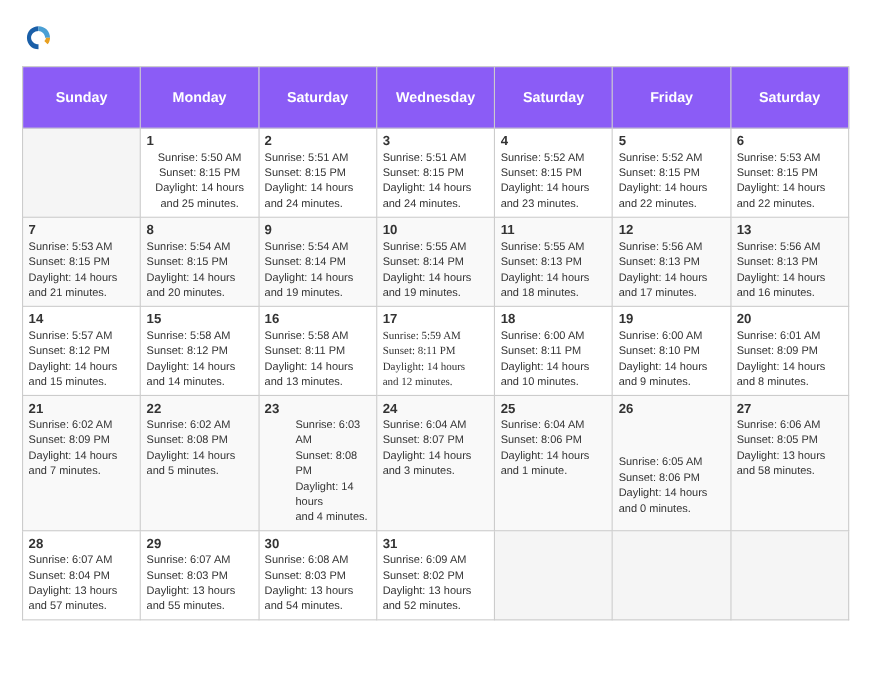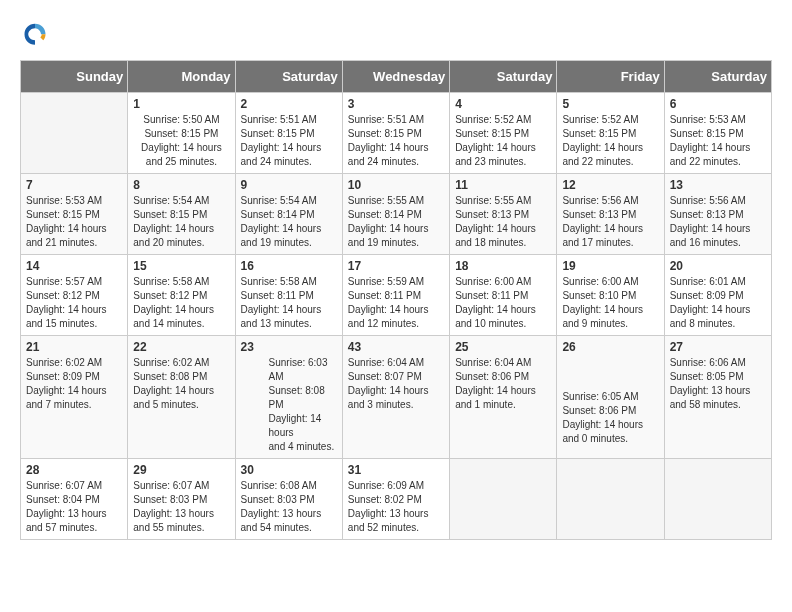--- a/index.html
+++ b/index.html
@@ -43,26 +43,26 @@
     }
     .location {
       font-size: 14px;
       color: #555;
     }
     table {
       width: 100%;
       border-collapse: collapse;
     }
     thead tr th {
-      background-color: #737373;
+      background-color: #8b5cf6;
       color: #fff;
       font-size: 13px;
       font-weight: bold;
-      padding: 8px 4px;
-      text-align: right;
+      padding: 20px 4px;
+      text-align: center;
       border: 1px solid #ccc;
     }
     tbody tr td {
       vertical-align: top;
       border: 1px solid #ccc;
       padding: 4px 5px;
       font-size: 10.5px;
       color: #333;
       min-height: 80px;
       width: calc(100% / 7);
@@ -235,21 +235,21 @@
         </td>
         <td>
           <span class="day-number">16</span>
           <div class="cell-content" style="white-space: pre-line;">Sunrise: 5:58 AM
 Sunset: 8:11 PM
 Daylight: 14 hours
 and 13 minutes.</div>
         </td>
         <td>
           <span class="day-number">17</span>
-          <div class="cell-content" style="white-space: pre-line;">Sunrise: 5:59 AM
+          <div class="cell-content" style="white-space: pre-line; font-family: Liberation Serif, serif;">Sunrise: 5:59 AM
 Sunset: 8:11 PM
 Daylight: 14 hours
 and 12 minutes.</div>
         </td>
         <td>
           <span class="day-number">18</span>
           <div class="cell-content" style="white-space: pre-line;">Sunrise: 6:00 AM
 Sunset: 8:11 PM
 Daylight: 14 hours
 and 10 minutes.</div>
@@ -285,21 +285,21 @@
 and 5 minutes.</div>
         </td>
         <td>
           <span class="day-number">23</span>
           <div class="cell-content" style="white-space: pre-line; margin-left: 28px;">Sunrise: 6:03 AM
 Sunset: 8:08 PM
 Daylight: 14 hours
 and 4 minutes.</div>
         </td>
         <td>
-          <span class="day-number">43</span>
+          <span class="day-number">24</span>
           <div class="cell-content" style="white-space: pre-line;">Sunrise: 6:04 AM
 Sunset: 8:07 PM
 Daylight: 14 hours
 and 3 minutes.</div>
         </td>
         <td>
           <span class="day-number">25</span>
           <div class="cell-content" style="white-space: pre-line;">Sunrise: 6:04 AM
 Sunset: 8:06 PM
 Daylight: 14 hours

